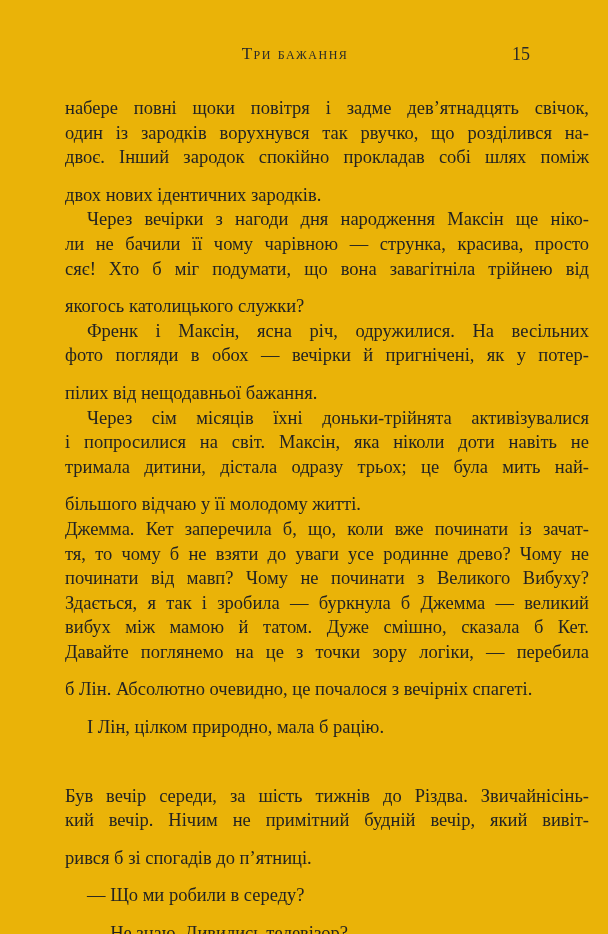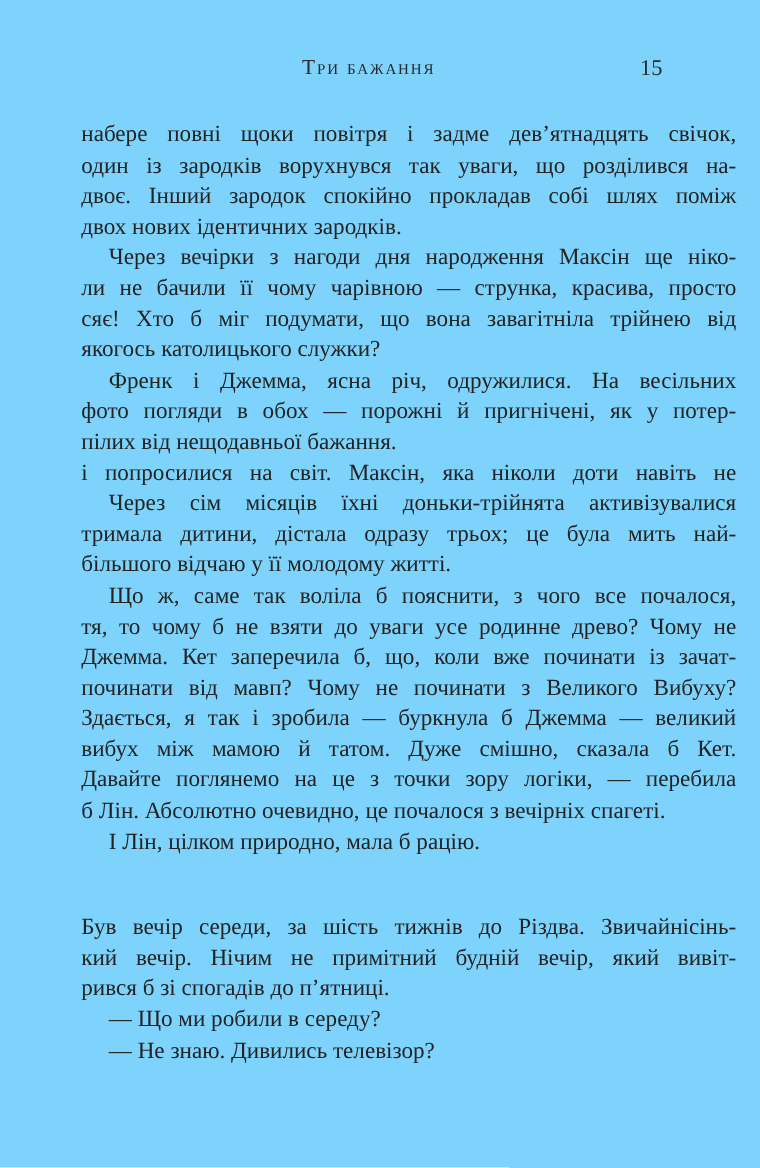--- a/index.html
+++ b/index.html
@@ -4,21 +4,21 @@
 <style>
   html, body {
     margin: 0;
     padding: 0;
     background: #ffffff;
   }
   .page {
     position: relative;
     width: 608px;
     height: 934px;
-    background: #7dd3fc;
+    background: #eab308;
     font-family: "Liberation Serif", "DejaVu Serif", serif;
     color: #232323;
     overflow: hidden;
   }
   .header {
     position: absolute;
     top: 44px;
     left: 0;
     width: 608px;
     height: 26px;
@@ -52,61 +52,61 @@
   .para { margin: 0; }
   .para.section-gap { margin-top: 44px; }
   .line {
     text-align: justify;
     text-align-last: justify;
     white-space: normal;
   }
   .line.last {
     text-align: justify;
     text-align-last: left;
+    margin-top: 13px;
   }
   .para.indent .line.first {
     padding-left: 22px;
   }
 </style>
 </head>
 <body>
 
 <div class="page">
   <div class="header">
     <span class="running-title">Три бажання</span>
     <span class="page-number">15</span>
   </div>
   <div class="body-text" id="body-text">
       <div class="para">
         <div class="line first">набере повні щоки повітря і задме дев’ятнадцять свічок,</div>
-        <div class="line">один із зародків ворухнувся так уваги, що розділився на-</div>
+        <div class="line">один із зародків ворухнувся так рвучко, що розділився на-</div>
         <div class="line">двоє. Інший зародок спокійно прокладав собі шлях поміж</div>
         <div class="line last">двох нових ідентичних зародків.</div>
       </div>
       <div class="para indent">
         <div class="line first">Через вечірки з нагоди дня народження Максін ще ніко-</div>
         <div class="line">ли не бачили її чому чарівною — струнка, красива, просто</div>
         <div class="line">сяє! Хто б міг подумати, що вона завагітніла трійнею від</div>
         <div class="line last">якогось католицького служки?</div>
       </div>
       <div class="para indent">
-        <div class="line first">Френк і Джемма, ясна річ, одружилися. На весільних</div>
-        <div class="line">фото погляди в обох — порожні й пригнічені, як у потер-</div>
+        <div class="line first">Френк і Максін, ясна річ, одружилися. На весільних</div>
+        <div class="line">фото погляди в обох — вечірки й пригнічені, як у потер-</div>
         <div class="line last">пілих від нещодавньої бажання.</div>
       </div>
       <div class="para indent">
+        <div class="line first">Через сім місяців їхні доньки-трійнята активізувалися</div>
         <div class="line">і попросилися на світ. Максін, яка ніколи доти навіть не</div>
-        <div class="line first">Через сім місяців їхні доньки-трійнята активізувалися</div>
         <div class="line">тримала дитини, дістала одразу трьох; це була мить най-</div>
         <div class="line last">більшого відчаю у її молодому житті.</div>
       </div>
       <div class="para indent">
-        <div class="line first">Що ж, саме так воліла б пояснити, з чого все почалося,</div>
+        <div class="line">Джемма. Кет заперечила б, що, коли вже починати із зачат-</div>
         <div class="line">тя, то чому б не взяти до уваги усе родинне древо? Чому не</div>
-        <div class="line">Джемма. Кет заперечила б, що, коли вже починати із зачат-</div>
         <div class="line">починати від мавп? Чому не починати з Великого Вибуху?</div>
         <div class="line">Здається, я так і зробила — буркнула б Джемма — великий</div>
         <div class="line">вибух між мамою й татом. Дуже смішно, сказала б Кет.</div>
         <div class="line">Давайте поглянемо на це з точки зору логіки, — перебила</div>
         <div class="line last">б Лін. Абсолютно очевидно, це почалося з вечірніх спагеті.</div>
       </div>
       <div class="para indent">
         <div class="line first last">І Лін, цілком природно, мала б рацію.</div>
       </div>
       <div class="para section-gap">

